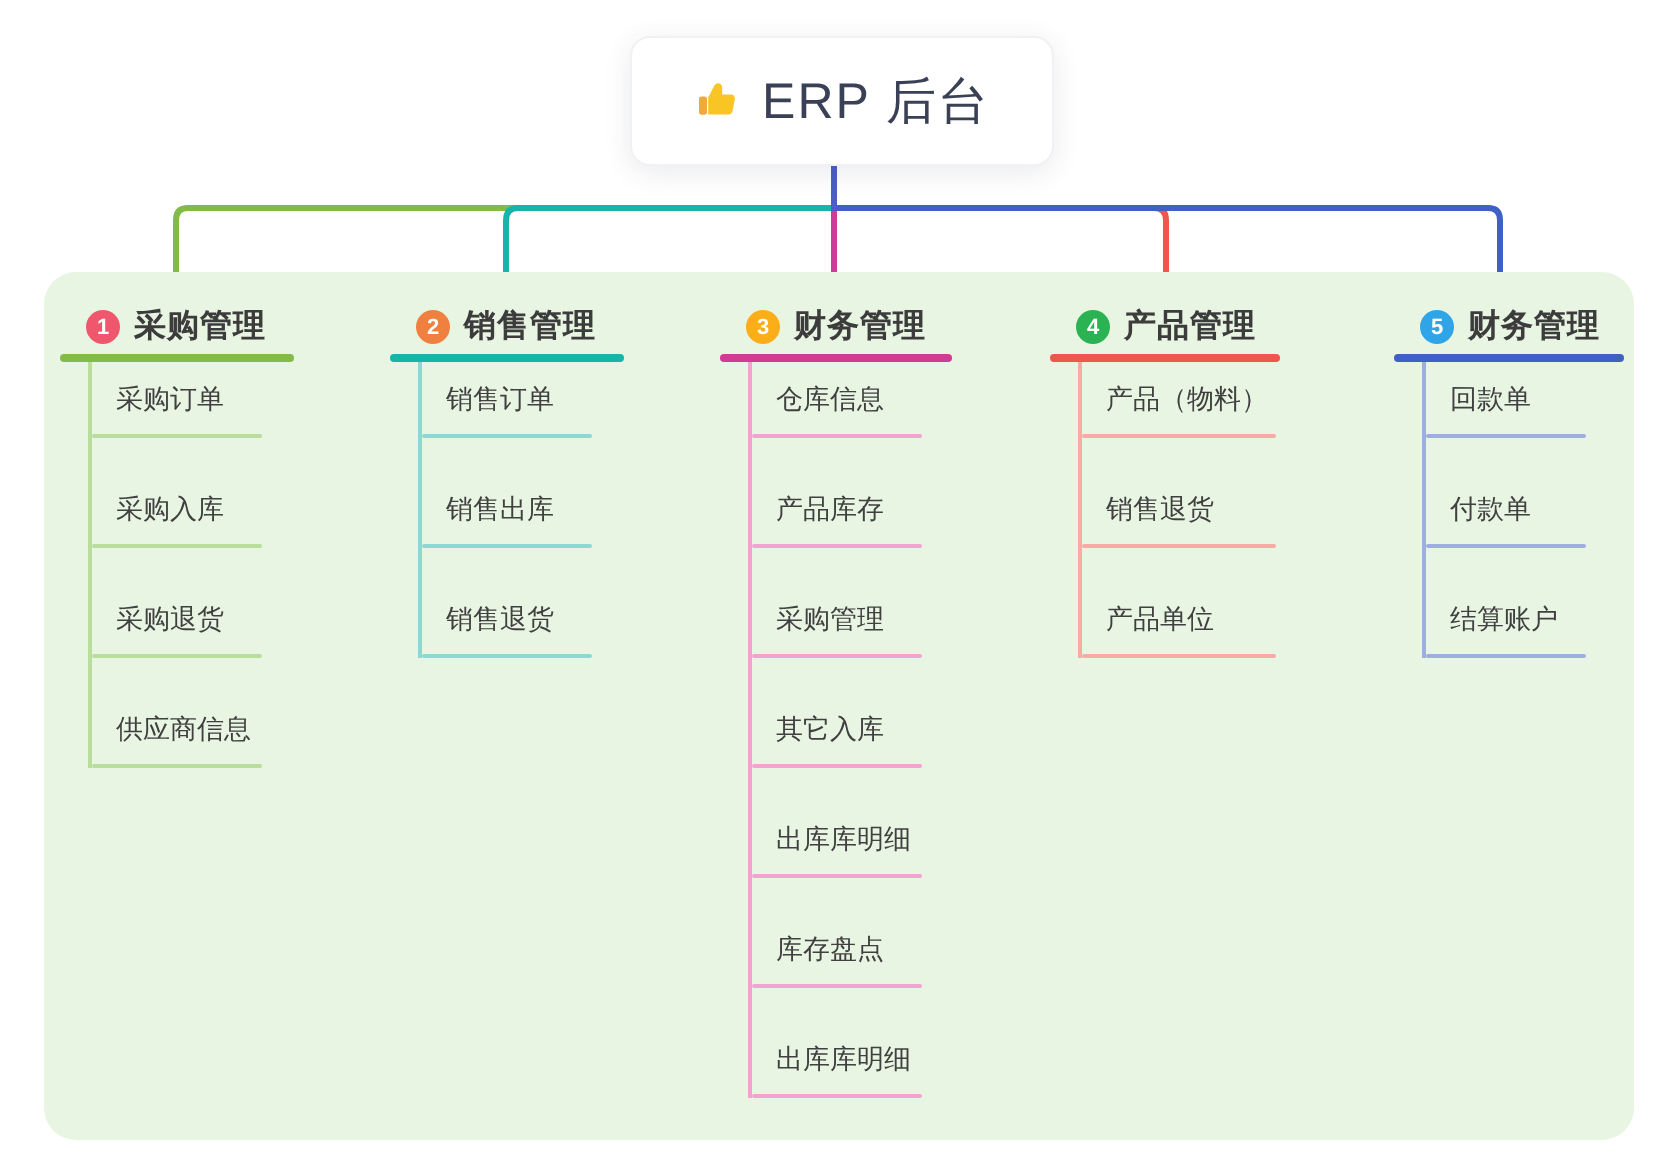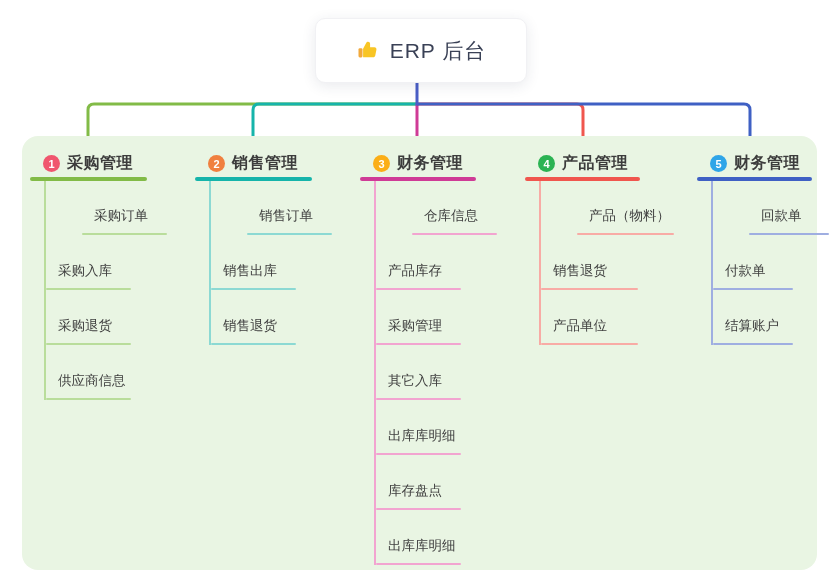--- a/index.html
+++ b/index.html
@@ -9,21 +9,21 @@
   }
 
   
   .root-card {
     position:absolute; left:315px; top:18px; width:212px; height:65px;
     background:#ffffff; border-radius:10px; border:1px solid #f1f1f4;
     box-shadow:0 3px 14px rgba(40,50,80,.10);
     display:flex; align-items:center; justify-content:center; gap:11px;
     box-sizing:border-box; cursor:default;
   }
-  .root-label { font-size:21px; color:#3a4156; font-weight:500; letter-spacing:1px; white-space:nowrap; }
+  .root-label { font-size:25px; color:#3a4156; font-weight:500; letter-spacing:1px; white-space:nowrap; }
   .thumb-icon { width:23px; height:23px; flex:none; }
 
   
   .connectors { position:absolute; left:0; top:0; pointer-events:none; }
   .connectors path { fill:none; stroke-width:3; }
 
   
   .panel {
     position:absolute; left:22px; top:136px; width:795px; height:434px;
     border-radius:16px; background:#E9F5E3;
@@ -42,21 +42,21 @@
     width:17px; height:17px; border-radius:50%; flex:none;
     color:#ffffff; font-size:11px; font-weight:bold;
     display:flex; align-items:center; justify-content:center;
     background:#999;
   }
   .branch-label { font-size:16px; font-weight:600; color:#3c3c3c; white-space:nowrap; letter-spacing:0.5px; }
   .branch-underline { height:4px; border-radius:2px; background:#ccc; }
 
   .children { list-style:none; margin:0 0 0 14px; padding:0; border-left:2px solid transparent; }
   .child { height:55px; position:relative; cursor:pointer; }
-  .child:first-child { height:54px;margin-left:36px; }
+  .child:first-child { height:38px; }
   .child-label { position:absolute; left:12px; bottom:10px; font-size:13.5px; color:#404040; white-space:nowrap; }
   .child-underline { position:absolute; left:0; bottom:0; height:2px; width:85px; border-radius:1px; background:#ddd; }
   .b4 .child-underline { width:97px; }
   .b5 .child-underline { width:80px; }
 </style>
 </head>
 <body>
 
 <div class="stage">
 

